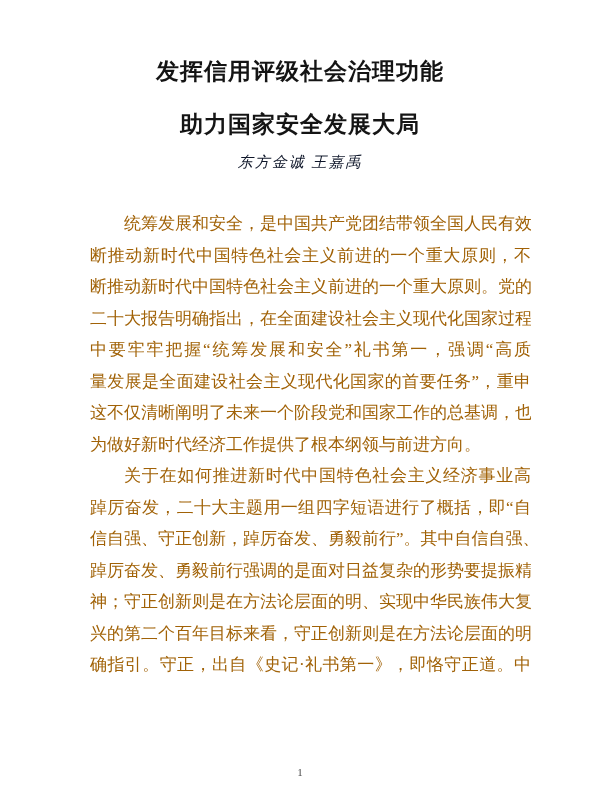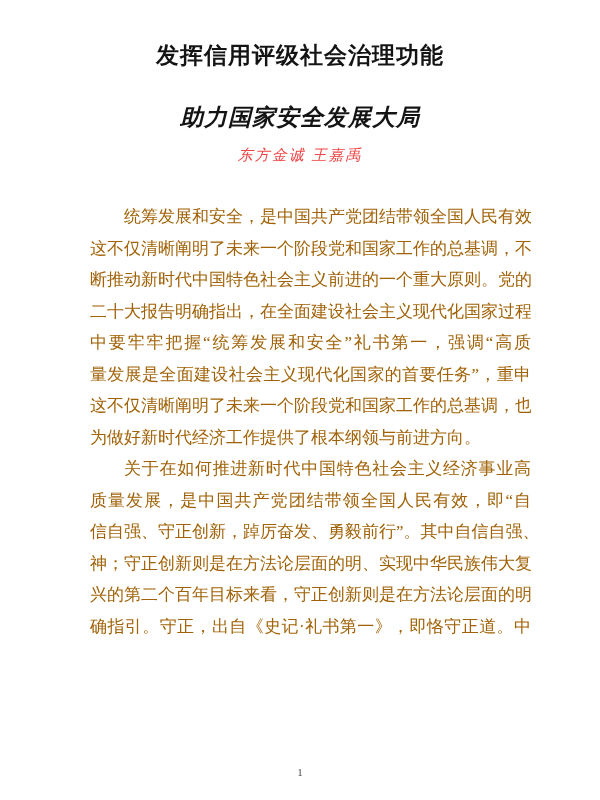--- a/index.html
+++ b/index.html
@@ -19,30 +19,30 @@
   .title {
     margin: 0;
     text-align: center;
     font-size: 23px;
     font-weight: bold;
     line-height: 30px;
     color: #141414;
     letter-spacing: 1px;
     font-family: "Liberation Serif", "DejaVu Serif", serif;
   }
-  .title.line1 { margin-top: 41px; }
-  .title.line2 { margin-top: 32px; font-style: italic; }
+  .title.line1 { margin-top: 57px; }
+  .title.line2 { margin-top: 23px; }
   .author {
     margin-top: 12px;
     text-align: center;
     font-size: 15px;
     line-height: 20px;
     font-style: italic;
     letter-spacing: 2px;
-    color: #ef4444;
+    color: #0f172a;
   }
   .body-block {
     margin-top: 36px;
     padding-left: 90px;
     padding-right: 69px;
     font-size: 17px;
     color: #a16207;
   }
   .para { margin: 0; }
   .line {
@@ -69,31 +69,32 @@
 </head>
 <body>
 
 <div class="page">
   <h1 class="title line1">发挥信用评级社会治理功能</h1>
   <h1 class="title line2">助力国家安全发展大局</h1>
   <div class="author">东方金诚 王嘉禹</div>
   <div class="body-block">
       <div class="para">
         <div class="line first">统筹发展和安全，是中国共产党团结带领全国人民有效</div>
-        <div class="line">这不仅清晰阐明了未来一个阶段党和国家工作的总基调，不</div>
+        <div class="line">断推动新时代中国特色社会主义前进的一个重大原则，不</div>
         <div class="line">断推动新时代中国特色社会主义前进的一个重大原则。党的</div>
         <div class="line">二十大报告明确指出，在全面建设社会主义现代化国家过程</div>
         <div class="line">中要牢牢把握“统筹发展和安全”礼书第一，强调“高质</div>
         <div class="line">量发展是全面建设社会主义现代化国家的首要任务”，重申</div>
         <div class="line">这不仅清晰阐明了未来一个阶段党和国家工作的总基调，也</div>
         <div class="line short-last">为做好新时代经济工作提供了根本纲领与前进方向。</div>
       </div>
       <div class="para">
         <div class="line first">关于在如何推进新时代中国特色社会主义经济事业高</div>
-        <div class="line">质量发展，是中国共产党团结带领全国人民有效，即“自</div>
+        <div class="line">踔厉奋发，二十大主题用一组四字短语进行了概括，即“自</div>
         <div class="line">信自强、守正创新，踔厉奋发、勇毅前行”。其中自信自强、</div>
+        <div class="line">踔厉奋发、勇毅前行强调的是面对日益复杂的形势要提振精</div>
         <div class="line">神；守正创新则是在方法论层面的明、实现中华民族伟大复</div>
         <div class="line">兴的第二个百年目标来看，守正创新则是在方法论层面的明</div>
         <div class="line">确指引。守正，出自《史记·礼书第一》，即恪守正道。中</div>
       </div>
     </div>
   <div class="page-number">1</div>
 </div>
 
 </body></html>

